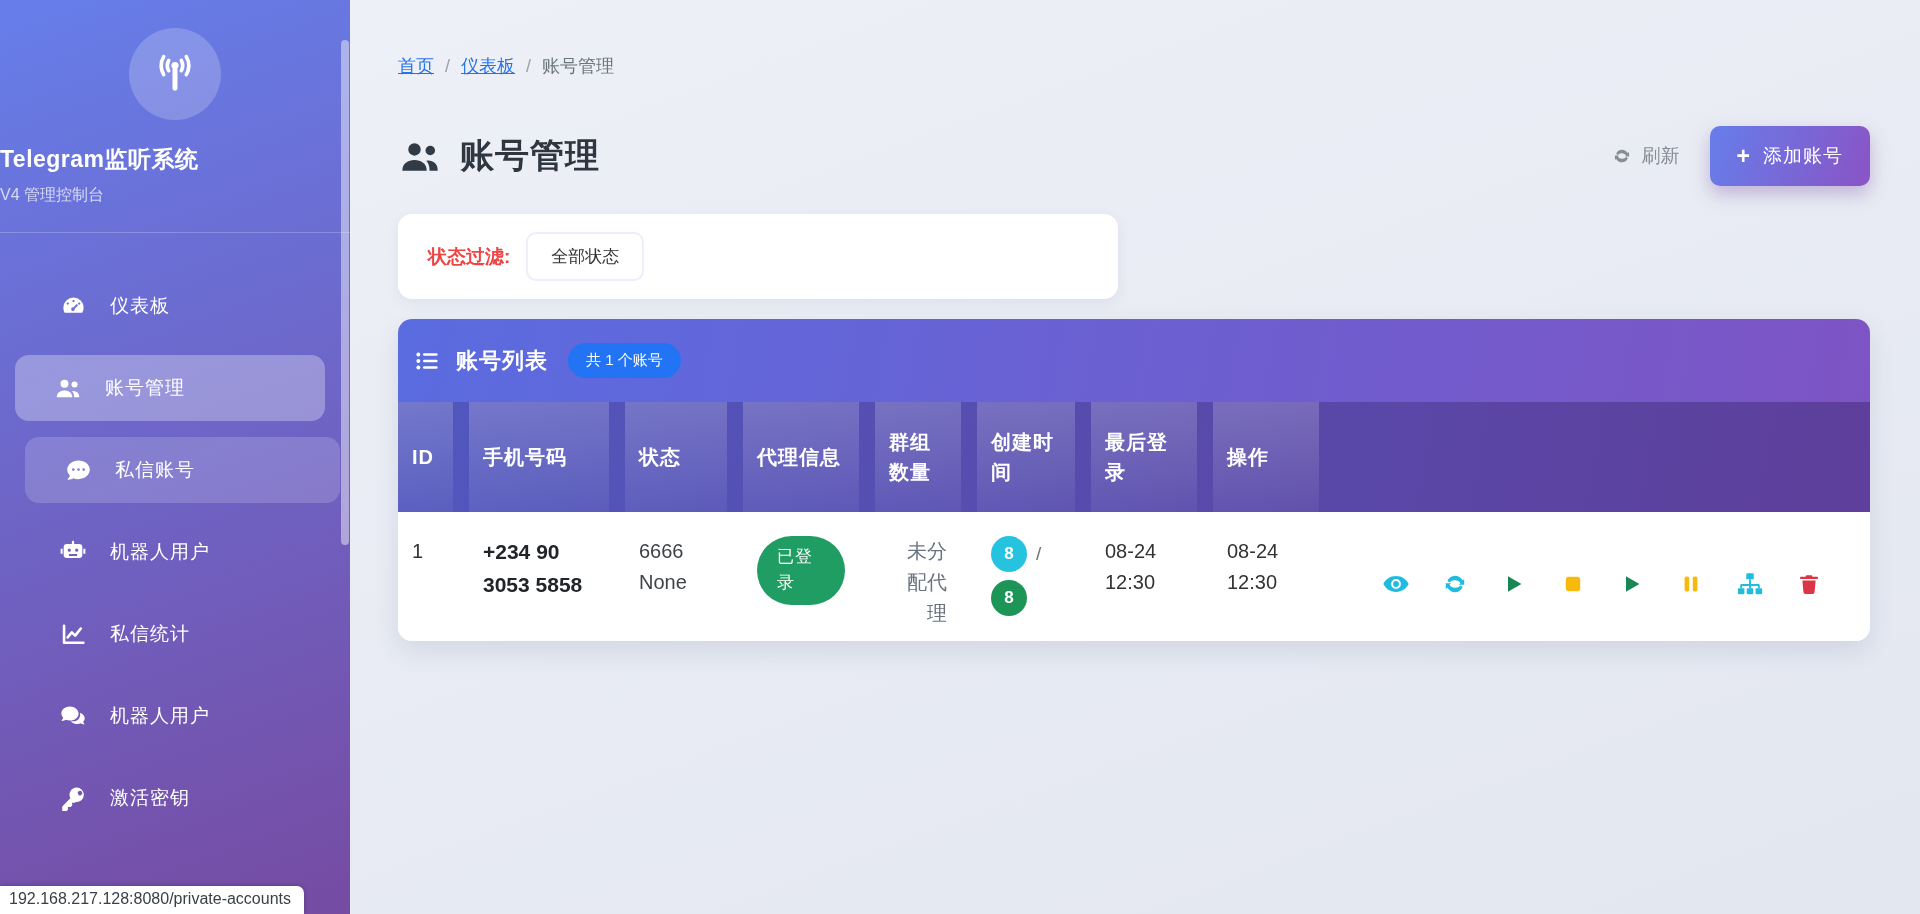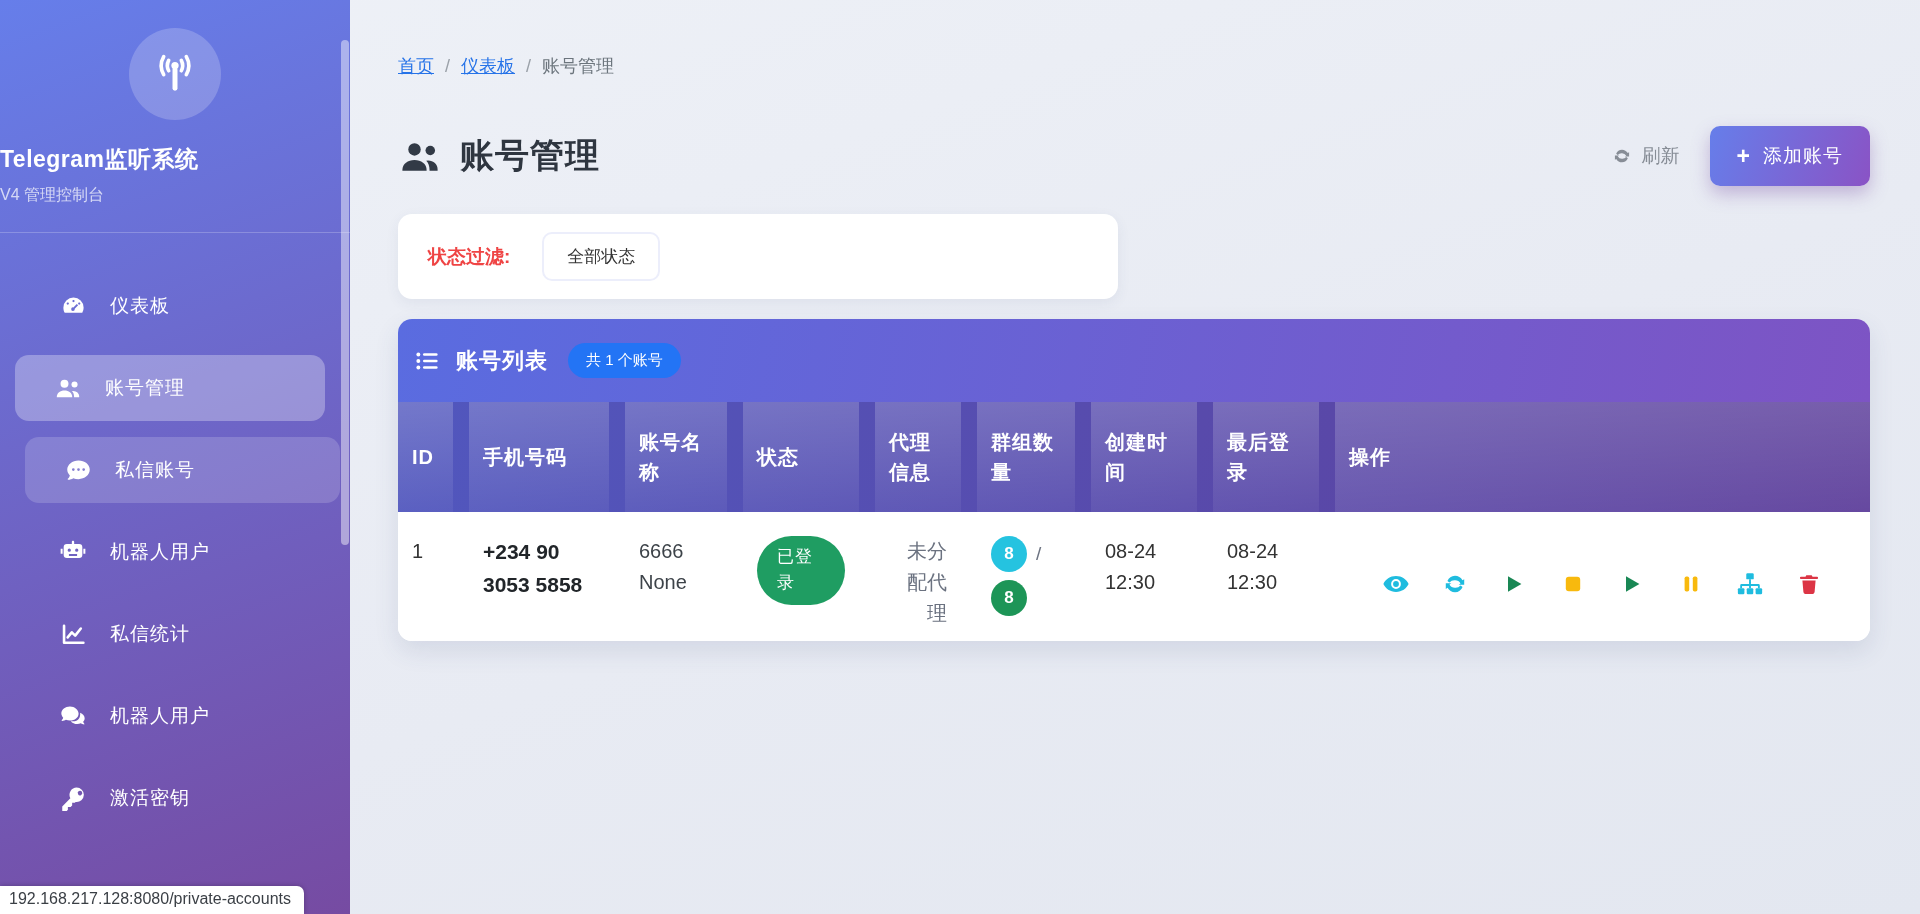--- a/index.html
+++ b/index.html
@@ -79,21 +79,21 @@
   }
   .add-btn .plus { font-size: 23px; font-weight: bold; margin-right: 12px; line-height: 1; }
 
   .filter-card {
     margin-top: 28px; width: 720px; background: #fff; border-radius: 14px;
     box-shadow: 0 4px 14px rgba(60,70,120,0.07);
     padding: 18px 0 18px 30px; display: flex; align-items: center;
   }
   .filter-label { font-size: 19px; color: #ef4444; font-weight: bold; }
   .filter-select {
-    margin-left: 32px; background: #fff; border: 2px solid #eceefb; border-radius: 10px;
+    margin-left: 16px; background: #fff; border: 2px solid #eceefb; border-radius: 10px;
     padding: 11px 23px; font-size: 17px; color: #333; font-family: inherit; cursor: pointer;
   }
 
   
   .list-card {
     margin-top: 20px; border-radius: 14px; overflow: hidden;
     box-shadow: 0 10px 24px rgba(60,70,120,0.12); background: #fff;
   }
   .card-head {
     height: 83px; display: flex; align-items: center; padding: 0 16px;
@@ -284,21 +284,20 @@
             <rect x="8.3" y="16.8" width="13.5" height="2.4" rx="1.2"></rect>
           </svg>
       </span>
       <span class="card-head-title">账号列表</span>
       <span class="count-badge" style="background: rgb(35, 116, 245);">共 1 个账号</span>
     </div>
 
     <div class="grid grid-header">
       <div class="th">ID</div>
       <div class="th">手机号码</div>
-      <div class="th">账号名称</div>
       <div class="th">状态</div>
       <div class="th">代理信息</div>
       <div class="th">群组数量</div>
       <div class="th">创建时间</div>
       <div class="th">最后登录</div>
       <div class="th">操作</div>
     </div>
 
     <div class="grid grid-row">
       <div class="td">1</div>

